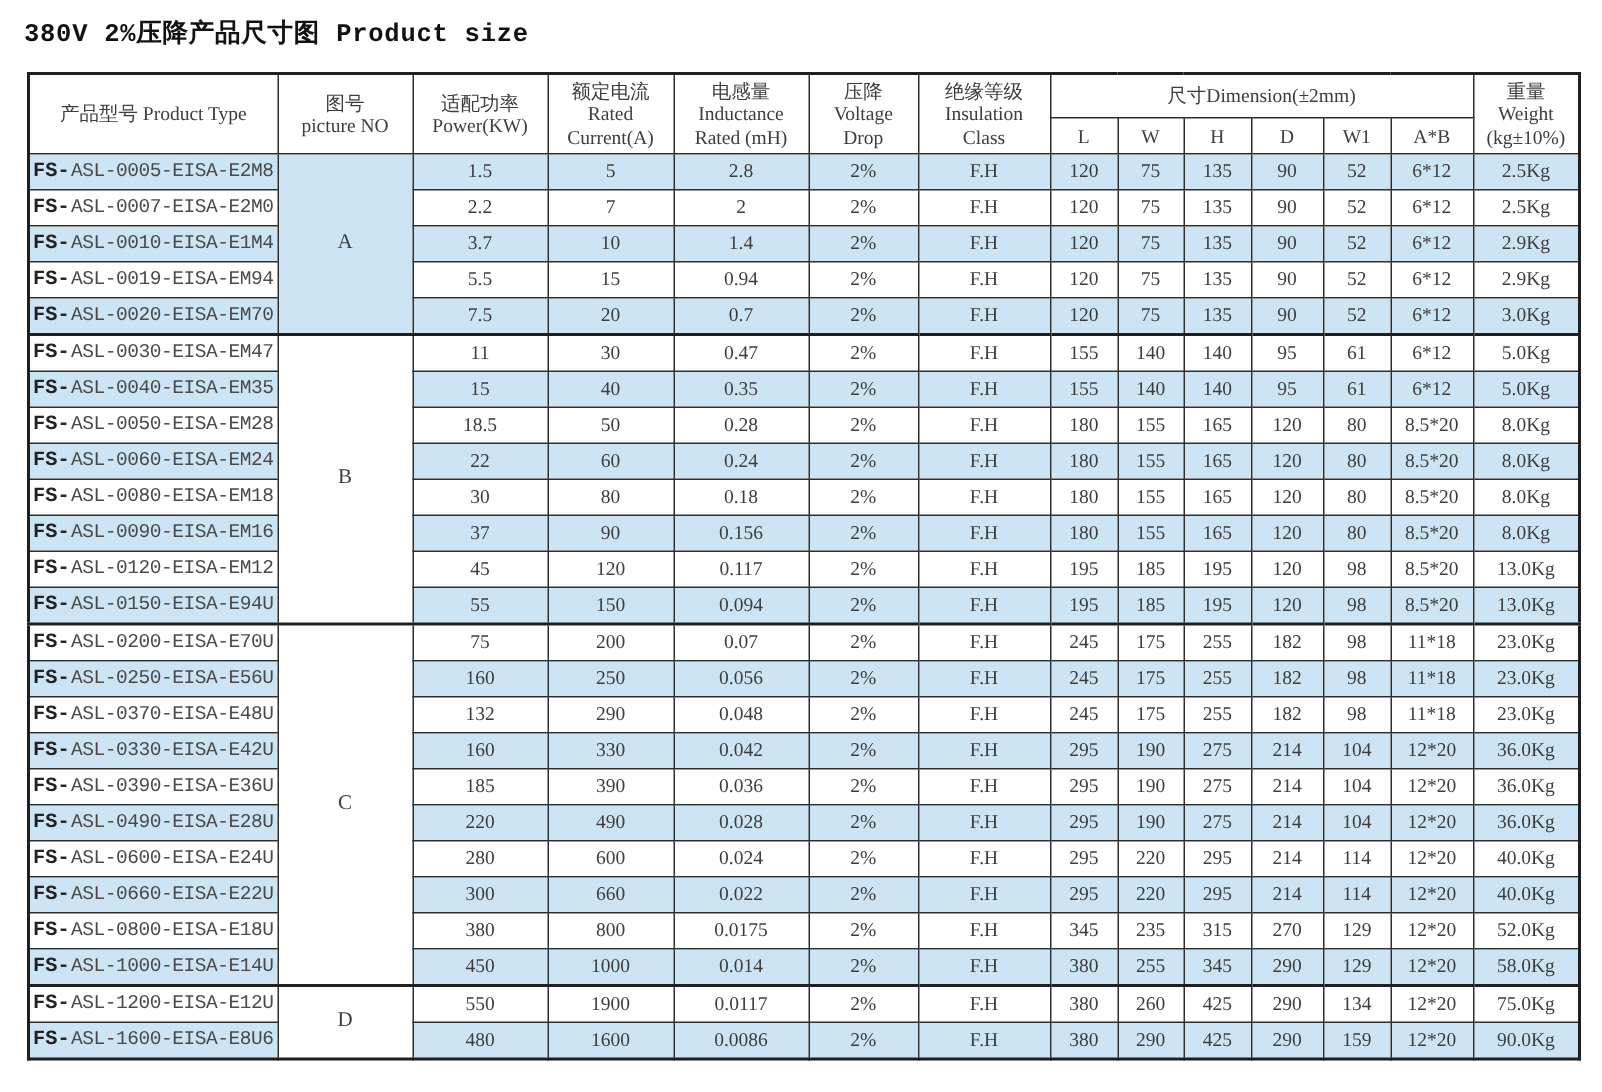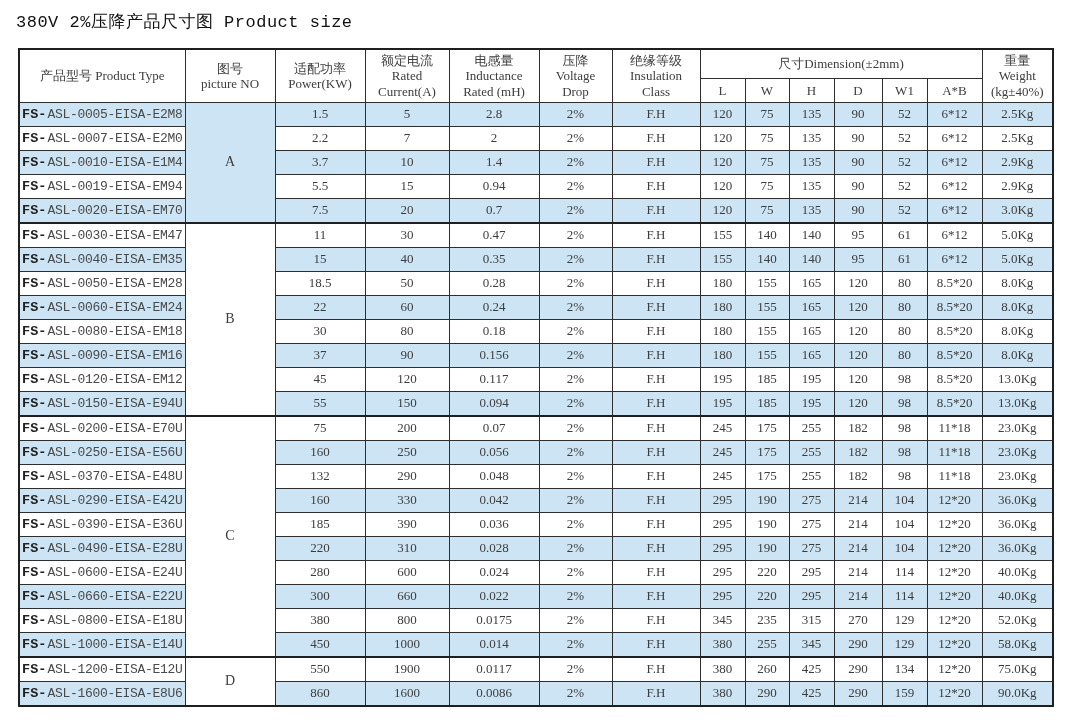--- a/index.html
+++ b/index.html
@@ -3,21 +3,21 @@
 <meta charset="utf-8">
 <style>
   html, body { margin:0; padding:0; background:#ffffff; }
   body {
     width:1068px; height:728px; overflow:hidden;
     font-family:"Liberation Serif", serif;
     -webkit-font-smoothing:antialiased;
   }
   .title {
     font-family:"Liberation Mono", "DejaVu Sans Mono", monospace;
-    font-weight:normal; font-size:17px; color:#111;
+    font-weight:bold; font-size:17px; color:#111;
     margin:10px 0 0 16px; letter-spacing:0.5px;
   }
   table.spec {
     border-collapse:collapse; table-layout:fixed;
     margin:15px 0 0 18px;
     border:2px solid #1f1f1f;
   }
   .spec th, .spec td {
     border:1px solid #2e2e2e;
     text-align:center; vertical-align:middle;
@@ -95,21 +95,21 @@
         </th>
         <th rowspan="2">
           <div>绝缘等级</div>
           <div>Insulation</div>
           <div>Class</div>
         </th>
         <th colspan="6">尺寸Dimension(±2mm)</th>
         <th rowspan="2">
           <div>重量</div>
           <div>Weight</div>
-          <div>(kg±40%)</div>
+          <div>(kg±10%)</div>
         </th>
       </tr>
       <tr class="subhead">
         <th>L</th>
         <th>W</th>
         <th>H</th>
         <th>D</th>
         <th>W1</th>
         <th>A*B</th>
       </tr>
@@ -352,21 +352,21 @@
           <td>F.H</td>
           <td>245</td>
           <td>175</td>
           <td>255</td>
           <td>182</td>
           <td>98</td>
           <td>11*18</td>
           <td>23.0Kg</td>
         </tr>
         <tr class="band">
-          <td class="model"><span class="fs">FS-</span><span class="code">ASL-0290-EISA-E42U</span></td>
+          <td class="model"><span class="fs">FS-</span><span class="code">ASL-0330-EISA-E42U</span></td>
           <td>160</td>
           <td>330</td>
           <td>0.042</td>
           <td>2%</td>
           <td>F.H</td>
           <td>295</td>
           <td>190</td>
           <td>275</td>
           <td>214</td>
           <td>104</td>
@@ -384,21 +384,21 @@
           <td>190</td>
           <td>275</td>
           <td>214</td>
           <td>104</td>
           <td>12*20</td>
           <td>36.0Kg</td>
         </tr>
         <tr class="band">
           <td class="model"><span class="fs">FS-</span><span class="code">ASL-0490-EISA-E28U</span></td>
           <td>220</td>
-          <td>310</td>
+          <td>490</td>
           <td>0.028</td>
           <td>2%</td>
           <td>F.H</td>
           <td>295</td>
           <td>190</td>
           <td>275</td>
           <td>214</td>
           <td>104</td>
           <td>12*20</td>
           <td>36.0Kg</td>
@@ -474,21 +474,21 @@
           <td>380</td>
           <td>260</td>
           <td>425</td>
           <td>290</td>
           <td>134</td>
           <td>12*20</td>
           <td>75.0Kg</td>
         </tr>
         <tr class="band">
           <td class="model"><span class="fs">FS-</span><span class="code">ASL-1600-EISA-E8U6</span></td>
-          <td>860</td>
+          <td>480</td>
           <td>1600</td>
           <td>0.0086</td>
           <td>2%</td>
           <td>F.H</td>
           <td>380</td>
           <td>290</td>
           <td>425</td>
           <td>290</td>
           <td>159</td>
           <td>12*20</td>

